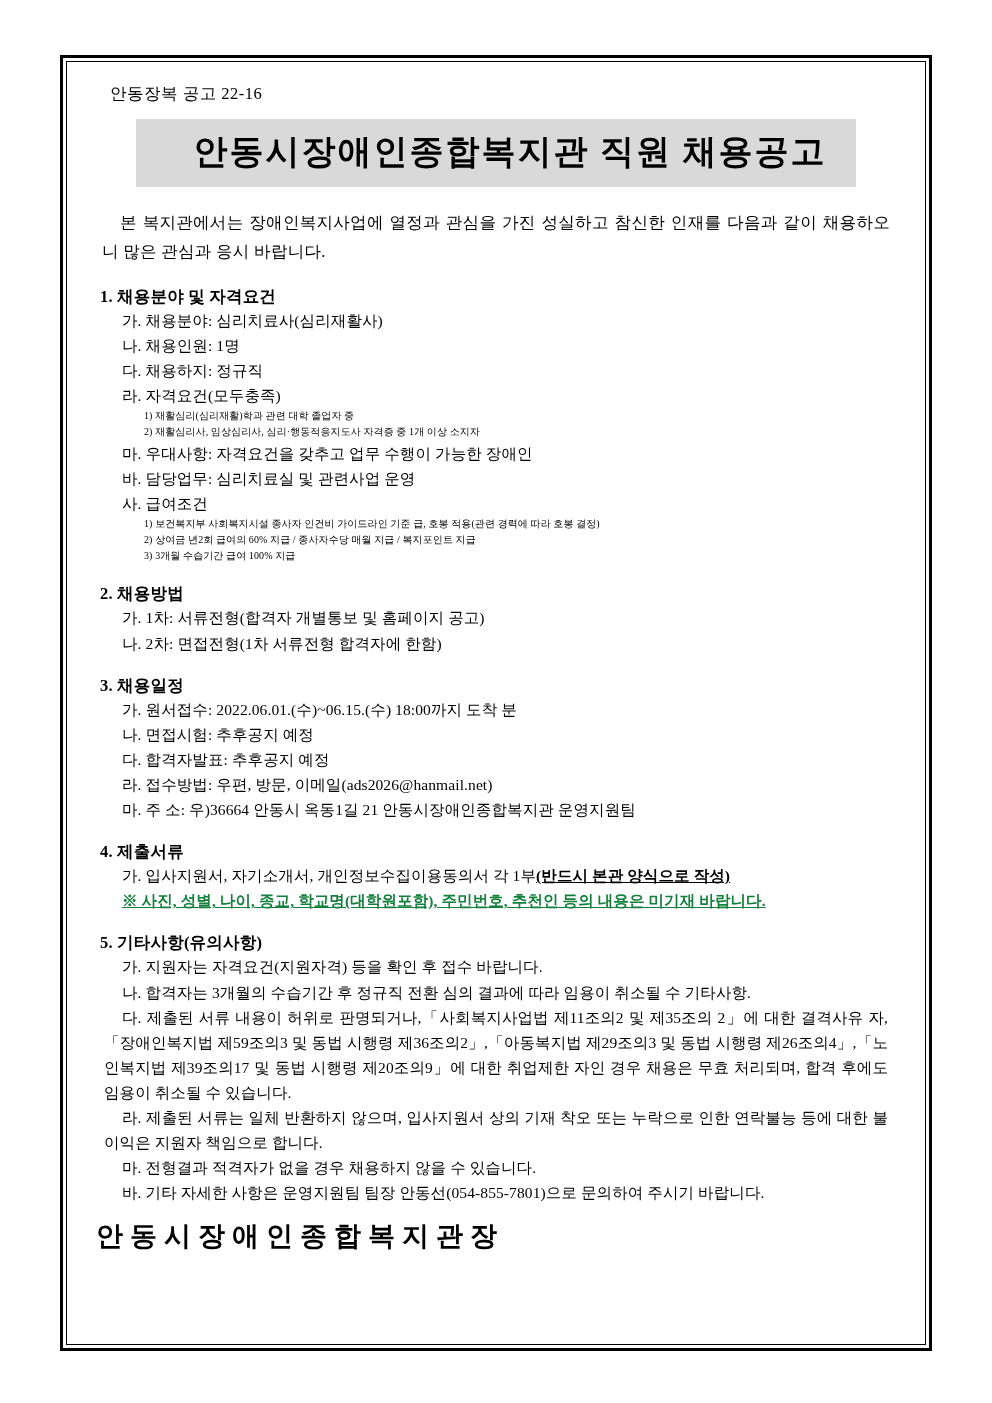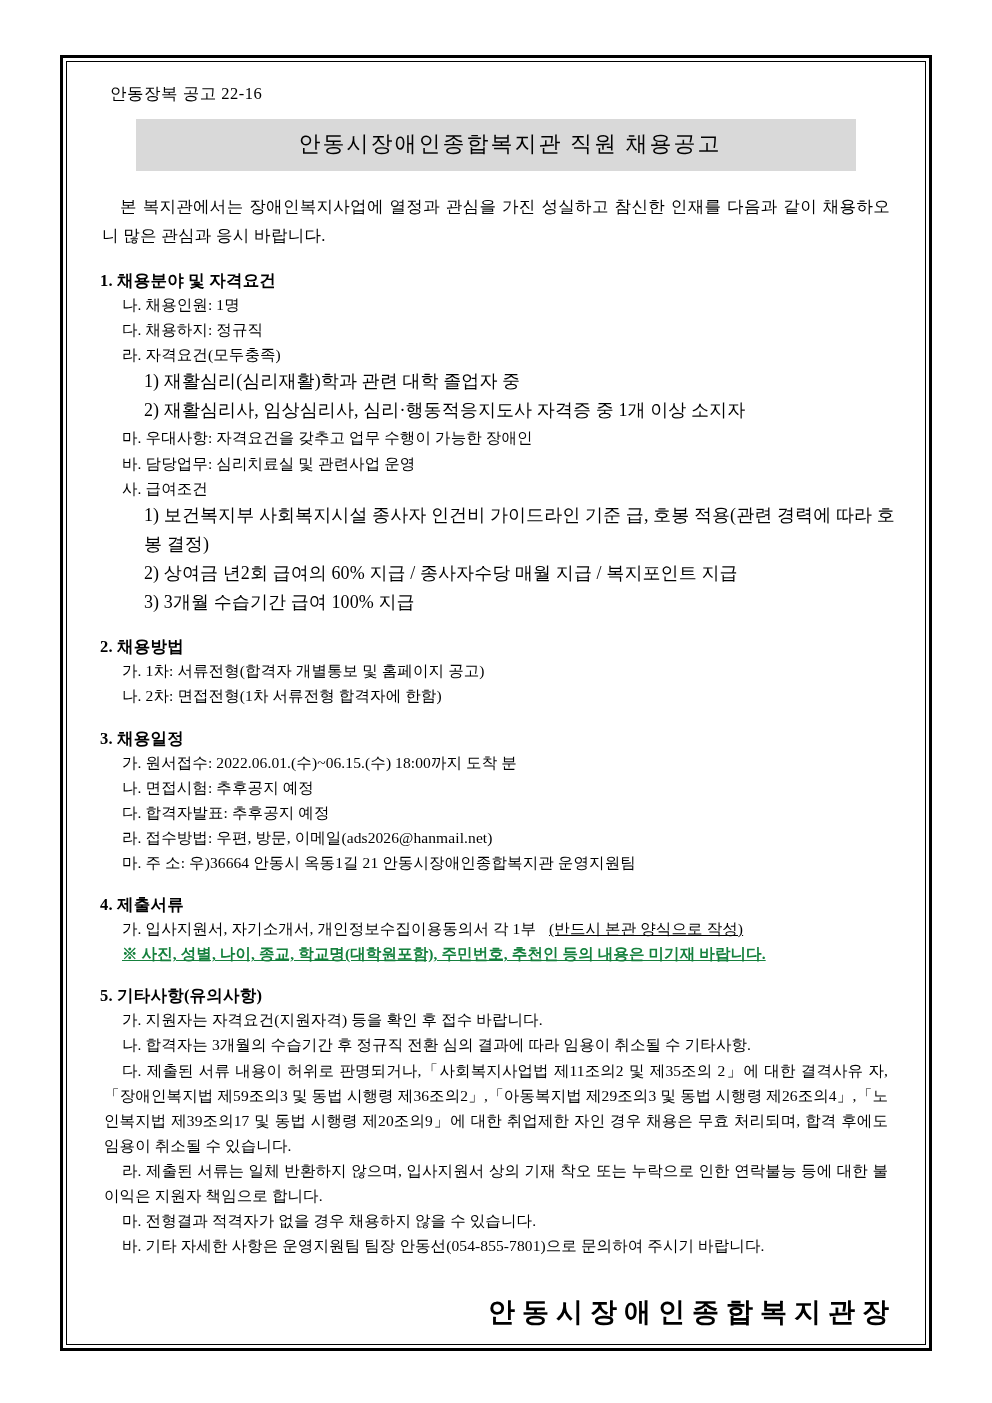--- a/index.html
+++ b/index.html
@@ -47,22 +47,22 @@
     margin: 0 0 14px 14px;
     font-family: "Liberation Serif", serif;
   }
   .title-bar {
     background: #d9d9d9;
     margin: 0 40px 0 40px;
     padding: 10px 0 12px 0;
     text-align: center;
   }
   .title-bar .title-text {
-    font-size: 22px;
-    font-weight: normal;
+    font-size: 34px;
+    font-weight: bold;
     letter-spacing: 2px;
     font-family: "Liberation Serif", serif;
     margin-left: 28px;
   }
   .intro {
     margin: 22px 6px 0 6px;
     font-size: 16.5px;
     line-height: 1.75;
     text-align: justify;
     text-indent: 18px;
@@ -77,54 +77,53 @@
     margin-left: 4px;
     letter-spacing: 0.2px;
   }
   .lvl1 {
     font-size: 15.5px;
     margin-left: 26px;
     line-height: 1.62;
     letter-spacing: 0.1px;
   }
   .lvl2 {
-    font-size: 18px;
+    font-size: 10px;
     margin-left: 48px;
     line-height: 1.62;
     letter-spacing: 0.1px;
   }
   .para-flow {
     font-size: 15.5px;
     margin-left: 8px;
     margin-right: 8px;
     line-height: 1.62;
     text-align: justify;
     text-indent: 18px;
     letter-spacing: 0.1px;
   }
   .underline-bold {
     text-decoration: underline;
-    font-weight: normal;
-    margin-left: 13px;
+    font-weight: bold;
   }
   .warn {
     color: #15803d;
     font-weight: bold;
     font-size: 15.5px;
     margin-left: 26px;
     line-height: 1.62;
     text-decoration: underline;
     letter-spacing: 0.1px;
   }
   .footer-sign {
-    text-align: right;
+    text-align: left;
     font-size: 27px;
     font-weight: bold;
     letter-spacing: 7px;
-    margin-top: 36px;
+    margin-top: 12px;
     margin-bottom: 6px;
     font-family: "Liberation Serif", serif;
   }
 </style>
 </head>
 <body>
 
 <div class="page">
   <div class="frame-outer"></div>
   <div class="frame-inner"></div>
@@ -134,20 +133,21 @@
     <div class="doc-no">안동장복 공고 22-16</div>
 
     <div class="title-bar">
       <span class="title-text">안동시장애인종합복지관 직원 채용공고</span>
     </div>
 
     <p class="intro">본 복지관에서는 장애인복지사업에 열정과 관심을 가진 성실하고 참신한 인재를 다음과 같이 채용하오니 많은 관심과 응시 바랍니다.</p>
 
     <div class="section">
       <div class="sec-head">1. 채용분야 및 자격요건</div>
+      <div class="lvl1">가. 채용분야: 심리치료사(심리재활사)</div>
       <div class="lvl1">나. 채용인원: 1명</div>
       <div class="lvl1">다. 채용하지: 정규직</div>
       <div class="lvl1">라. 자격요건(모두충족)</div>
       <div class="lvl2">1) 재활심리(심리재활)학과 관련 대학 졸업자 중</div>
       <div class="lvl2">2) 재활심리사, 임상심리사, 심리·행동적응지도사 자격증 중 1개 이상 소지자</div>
       <div class="lvl1">마. 우대사항: 자격요건을 갖추고 업무 수행이 가능한 장애인</div>
       <div class="lvl1">바. 담당업무: 심리치료실 및 관련사업 운영</div>
       <div class="lvl1">사. 급여조건</div>
       <div class="lvl2">1) 보건복지부 사회복지시설 종사자 인건비 가이드라인 기준 급, 호봉 적용(관련 경력에 따라 호봉 결정)</div>
       <div class="lvl2">2) 상여금 년2회 급여의 60% 지급 / 종사자수당 매월 지급 / 복지포인트 지급</div>

